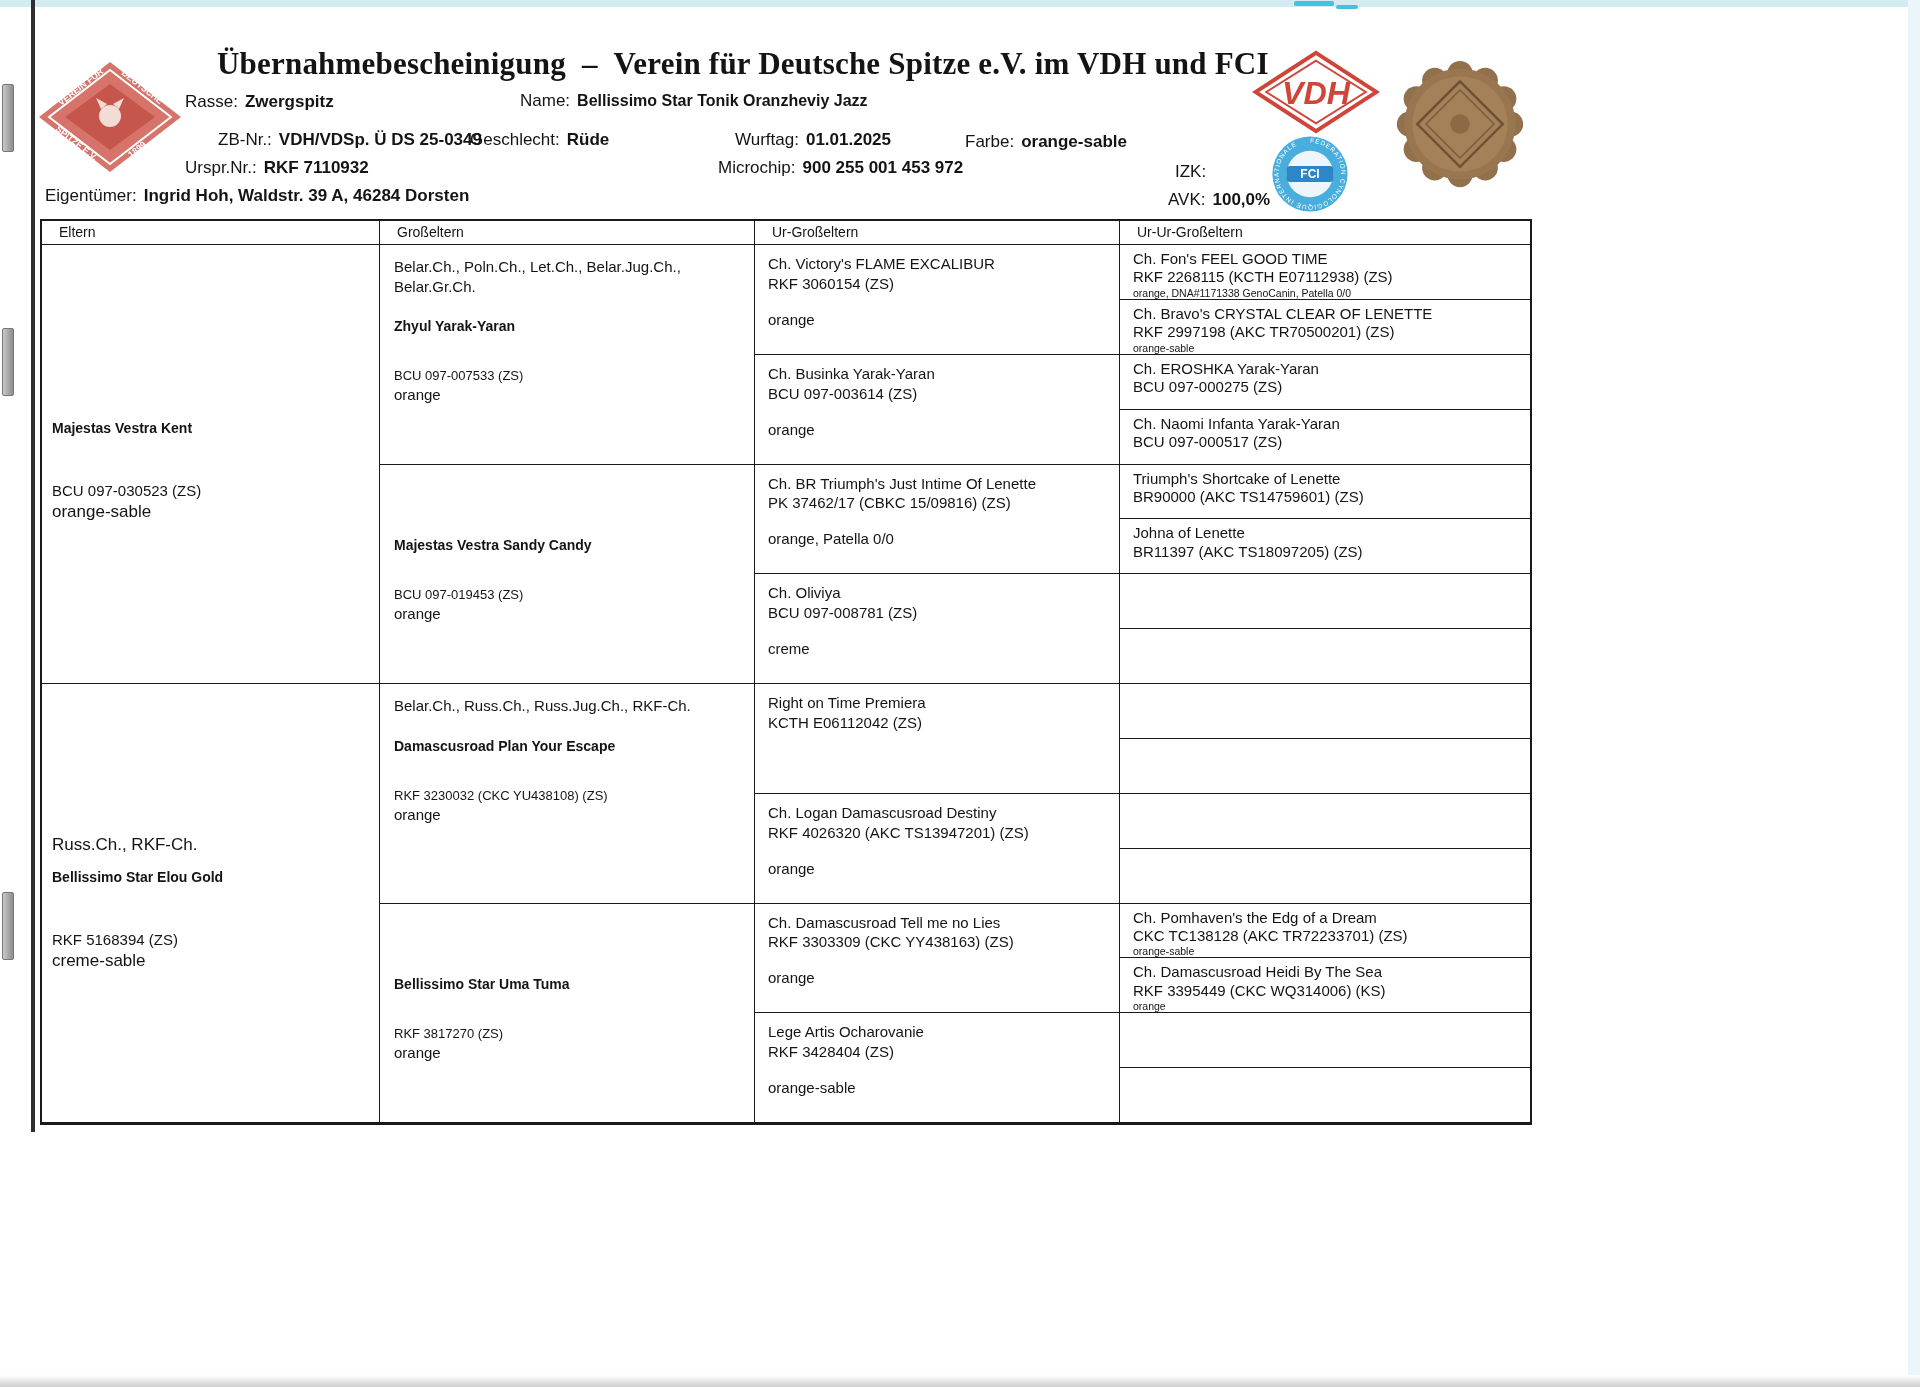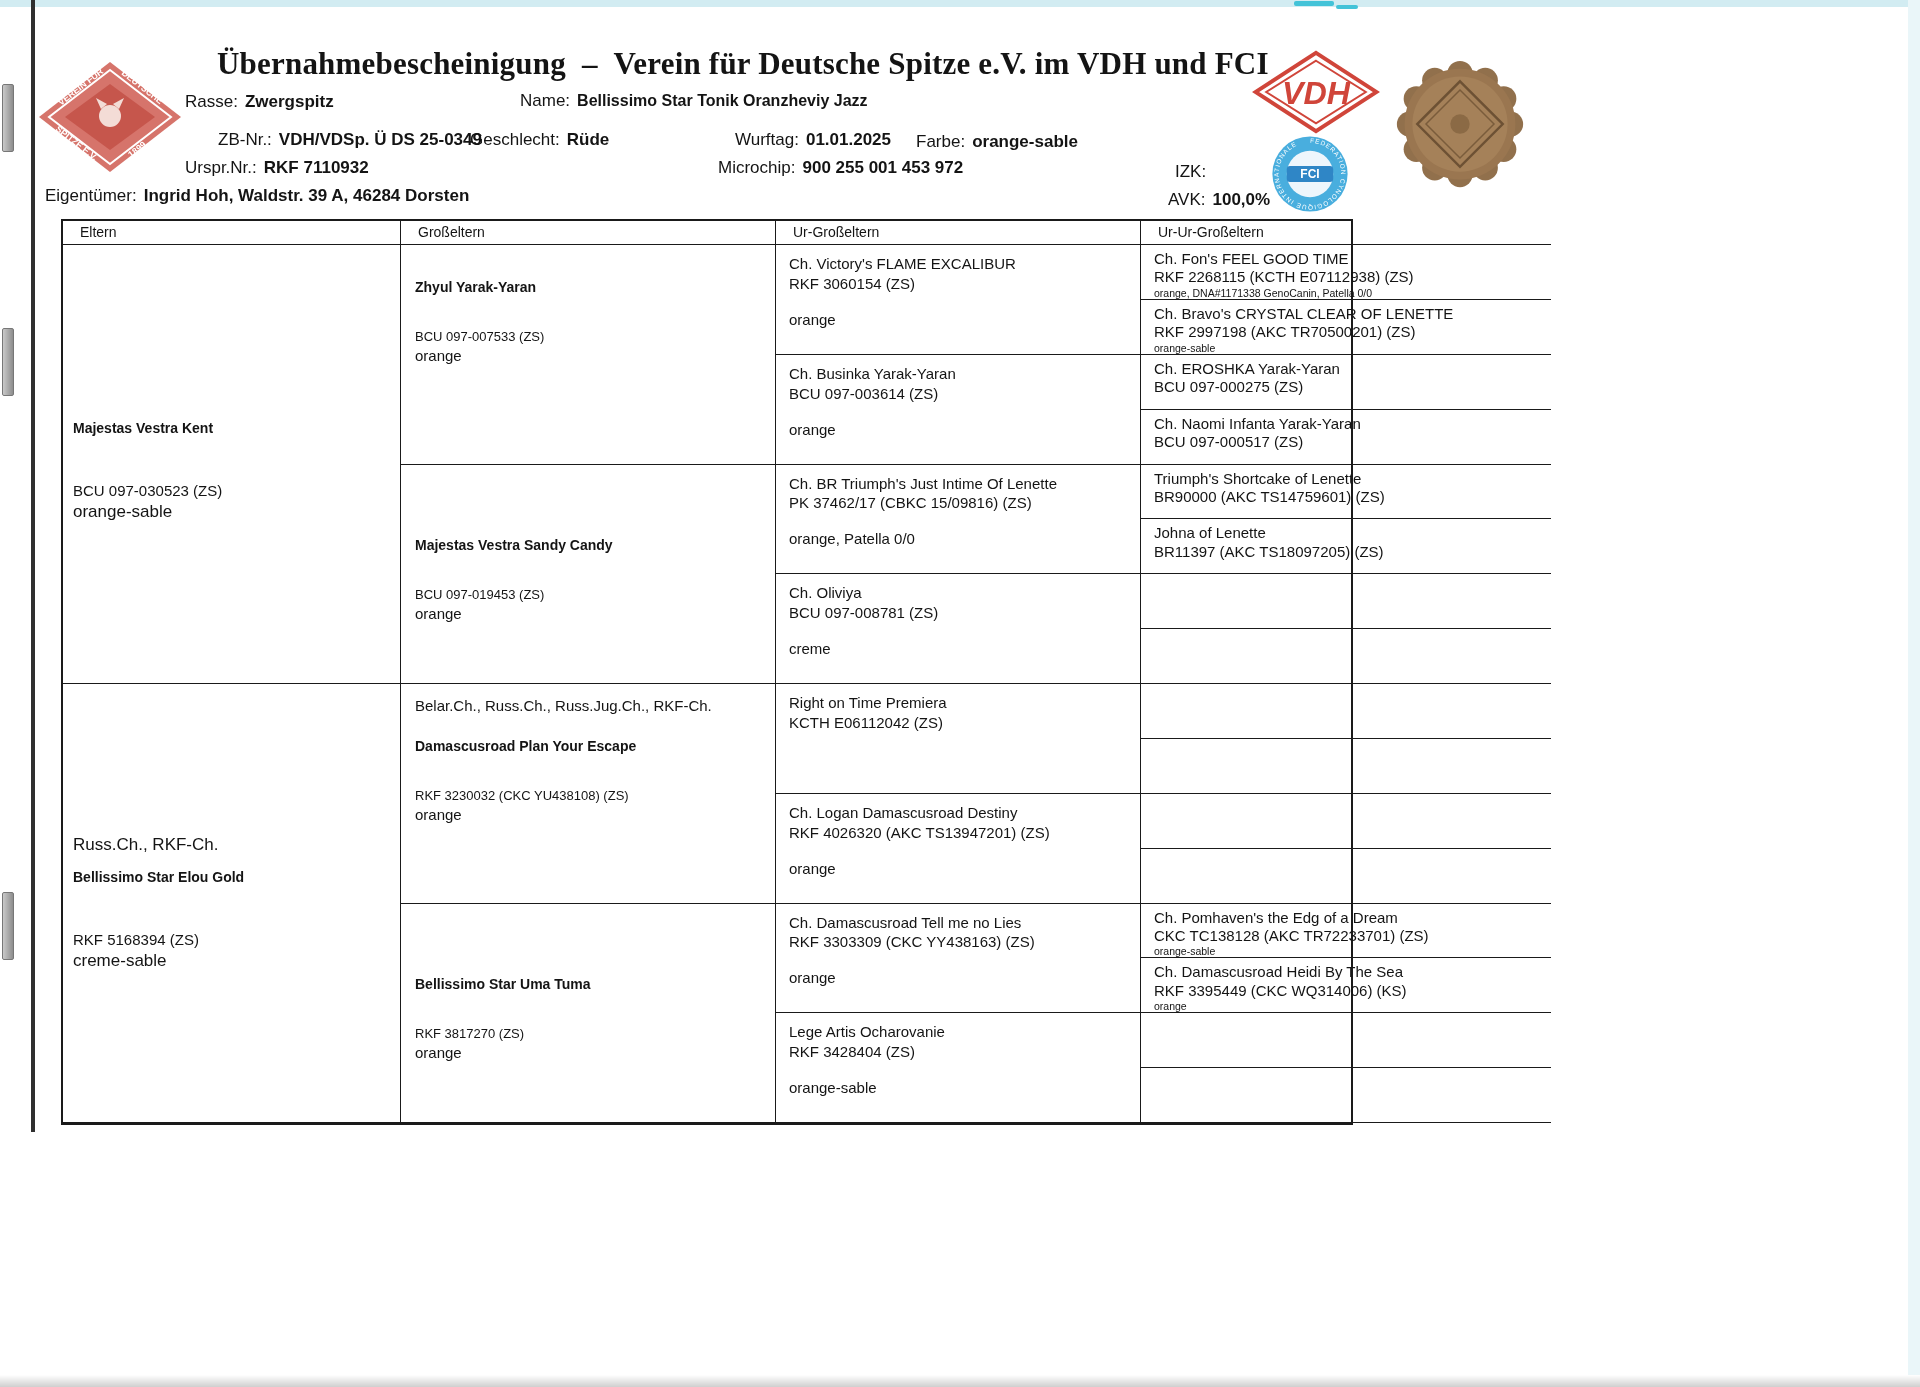--- a/index.html
+++ b/index.html
@@ -17,24 +17,24 @@
   .bottom-shadow{left:0;bottom:0;width:1920px;height:12px;background:linear-gradient(#ffffff,#cfcfcf);}
   
   .title{left:217px;top:46px;font-family:"Liberation Serif",serif;font-weight:bold;
          font-size:31px;white-space:nowrap;letter-spacing:.2px;}
   .title .dash{margin:0 16px;}
   .fld{position:absolute;font-size:17px;white-space:nowrap;}
   .fld .lab{font-weight:normal;}
   .fld .val{font-weight:bold;margin-left:7px;}
   .fld .val.big{font-size:16px;}
   
-  .ped{left:40px;top:219px;width:1292px;height:906px;display:grid;box-sizing:border-box;
+  .ped{left:40px;top:219px;width:1492px;height:906px;display:grid;box-sizing:border-box;
        grid-template-columns:338px 375px 365px 410px;
        grid-template-rows:24px repeat(16,1fr);
-       border:2px solid #1a1a1a;background:#fff;margin-left:21px;}
+       border:2px solid #1a1a1a;background:#fff;}
   .cell{border-right:1.5px solid #1a1a1a;border-bottom:1.5px solid #1a1a1a;
         box-sizing:border-box;overflow:hidden;}
   .c4{border-right:none;}
   .ph{font-size:14px;padding:3px 0 0 17px;}
   .titles:empty{display:none;}
   .parent{display:flex;flex-direction:column;justify-content:center;padding:0 8px 0 10px;}
   .parent .titles{font-size:17px;}
   .parent .pname{font-size:14px;font-weight:bold;margin:14px 0 46px;}
   .parent .reg{font-size:15px;}
   .parent .color{font-size:17px;margin-top:3px;}
@@ -91,21 +91,21 @@
 </div>
 <div class="fld" style="left:218px;top:130px;">
   <span class="lab">ZB-Nr.:</span><span class="val">VDH/VDSp. Ü DS 25-0349</span>
 </div>
 <div class="fld" style="left:470px;top:130px;">
   <span class="lab">Geschlecht:</span><span class="val">Rüde</span>
 </div>
 <div class="fld" style="left:735px;top:130px;">
   <span class="lab">Wurftag:</span><span class="val">01.01.2025</span>
 </div>
-<div class="fld" style="left:916px;top:132px;">
+<div class="fld" style="left:965px;top:132px;">
   <span class="lab">Farbe:</span><span class="val">orange-sable</span>
 </div>
 <div class="fld" style="left:185px;top:158px;">
   <span class="lab">Urspr.Nr.:</span><span class="val">RKF 7110932</span>
 </div>
 <div class="fld" style="left:718px;top:158px;">
   <span class="lab">Microchip:</span><span class="val">900 255 001 453 972</span>
 </div>
 <div class="fld" style="left:1175px;top:162px;">
   <span class="lab">IZK:</span><span class="val"></span>
@@ -173,20 +173,21 @@
     <div class="color">orange-sable</div>
   </div>
   <div class="cell c1 parent" style="grid-column:1;grid-row:10/span 8;">
     <div class="titles">Russ.Ch., RKF-Ch.</div>
     <div class="pname">Bellissimo Star Elou Gold</div>
     <div class="reg">RKF 5168394  (ZS)</div>
     <div class="color">creme-sable</div>
   </div>
 
   <div class="cell c2 gp" style="grid-column:2;grid-row:2/span 4;">
+    <div class="titles">Belar.Ch., Poln.Ch., Let.Ch., Belar.Jug.Ch., Belar.Gr.Ch.</div>
     <div class="pname">Zhyul Yarak-Yaran</div>
     <div class="reg">BCU 097-007533  (ZS)</div>
     <div class="color">orange</div>
   </div>
   <div class="cell c2 gp deep" style="grid-column:2;grid-row:6/span 4;">
 
     <div class="pname">Majestas Vestra Sandy Candy</div>
     <div class="reg">BCU 097-019453  (ZS)</div>
     <div class="color">orange</div>
   </div>

